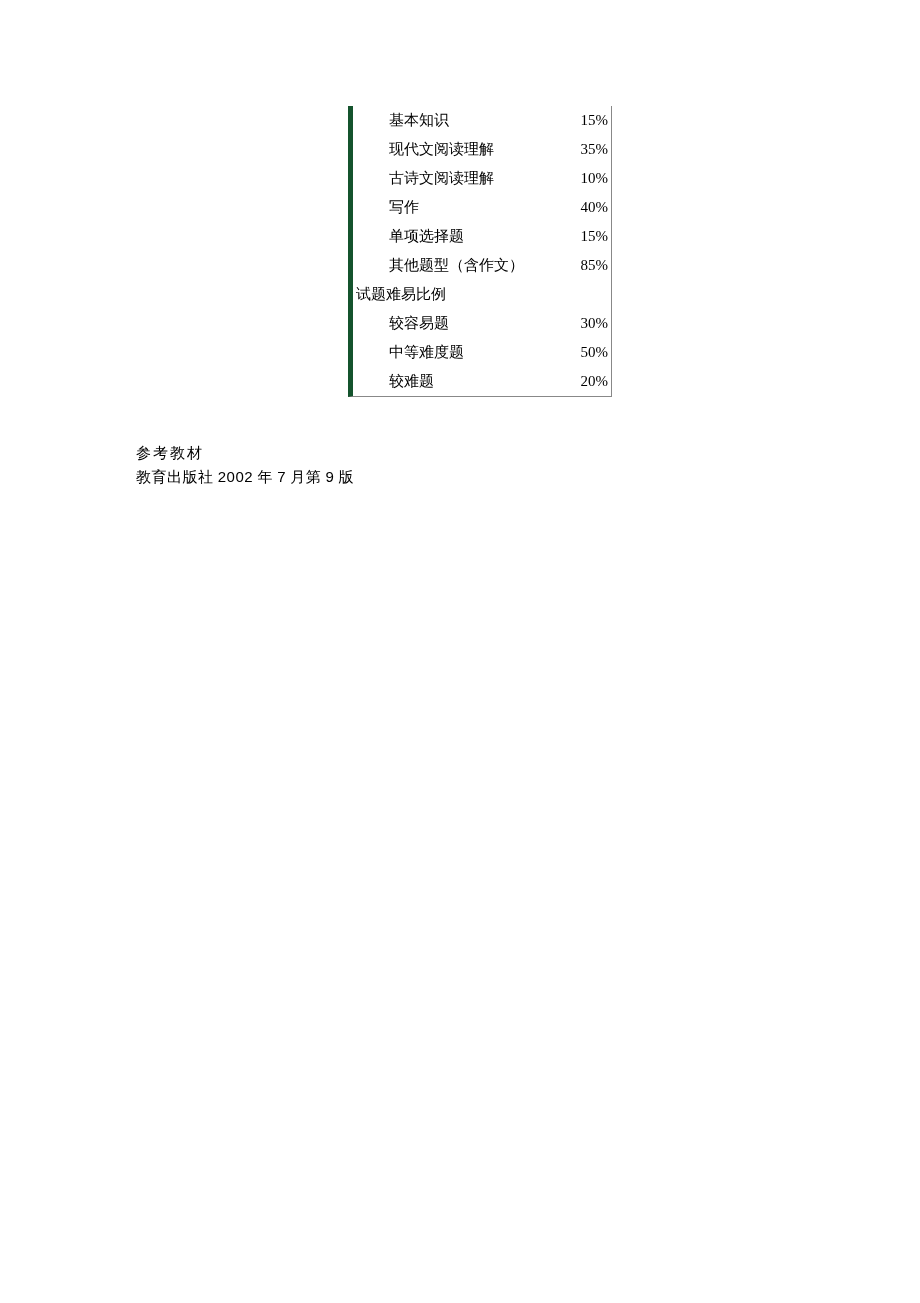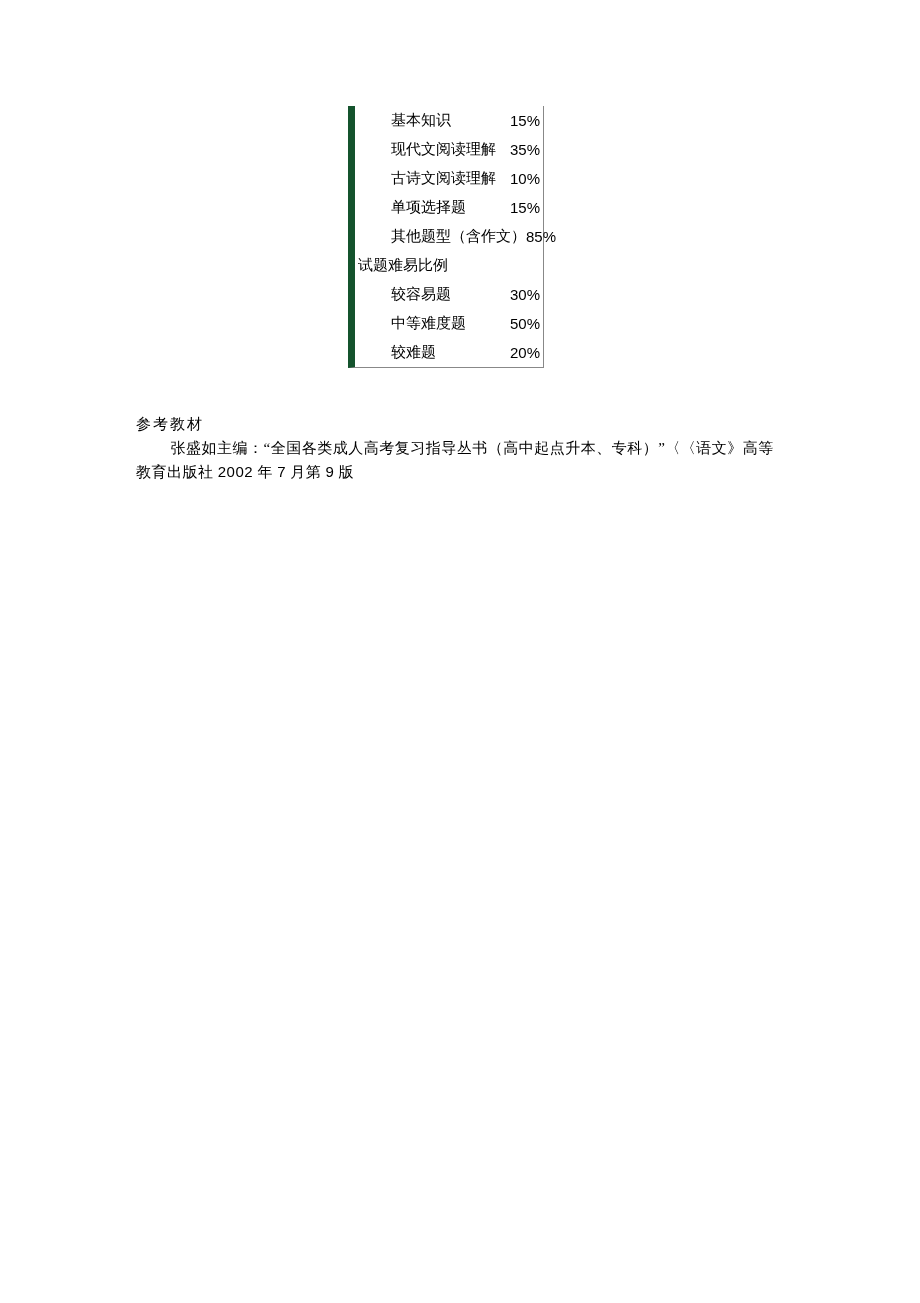--- a/index.html
+++ b/index.html
@@ -6,44 +6,44 @@
     body {
       width: 920px;
       height: 1303px;
       background: #ffffff;
       font-family: "SimSun", "宋体", serif;
       font-size: 15px;
       color: #000000;
       padding-top: 106px;
     }
     .table-container {
-      width: 196px;
+      width: 264px;
       margin-left: 348px;
-      border-left: 7px solid #14532d;
+      border-left: 5px solid #14532d;
       border-right: 1px solid #888;
       border-bottom: 1px solid #888;
     }
     .table-row {
       display: flex;
       justify-content: space-between;
       align-items: center;
       height: 29px;
       padding: 0 3px 0 6px;
     }
     .indent-row {
       padding-left: 36px;
     }
     .header-row {
       padding-left: 3px;
     }
     .label {
       white-space: nowrap;
     }
     .value {
-      font-family: Liberation Sans, sans-serif;
+      font-family: Liberation Serif, serif;
       white-space: nowrap;
     }
     .paragraph-section {
       margin-top: 44px;
       margin-left: 136px;
       width: 656px;
       line-height: 24px;
     }
     .heading {
       letter-spacing: 2px;
@@ -69,20 +69,24 @@
     <span class="value">15%</span>
   </div>
   <div class="table-row indent-row">
     <span class="label">现代文阅读理解</span>
     <span class="value">35%</span>
   </div>
   <div class="table-row indent-row">
     <span class="label">古诗文阅读理解</span>
     <span class="value">10%</span>
   </div>
+  <div class="table-row indent-row">
+    <span class="label">写作</span>
+    <span class="value">40%</span>
+  </div>
 
   <div class="table-row indent-row">
     <span class="label">单项选择题</span>
     <span class="value">15%</span>
   </div>
   <div class="table-row indent-row">
     <span class="label">其他题型（含作文）</span>
     <span class="value">85%</span>
   </div>
 
@@ -99,19 +103,16 @@
   </div>
   <div class="table-row indent-row">
     <span class="label">较难题</span>
     <span class="value">20%</span>
   </div>
 
 </div>
 
 <div class="paragraph-section">
   <div class="heading">参考教材</div>
-  <div class="body-text">
-    <span>张盛如主编：“全国各类成人高考复习指导丛书（高中起点升本、专科）”〈〈语文》高等</span>
-  </div>
   <div class="body-text2">
     <span>教育出版社 </span><span class="arial-inline">2002</span><span> 年 </span><span class="arial-inline">7</span><span> 月第 </span><span class="arial-inline">9</span><span> 版</span>
   </div>
 </div>
 
 </body></html>

